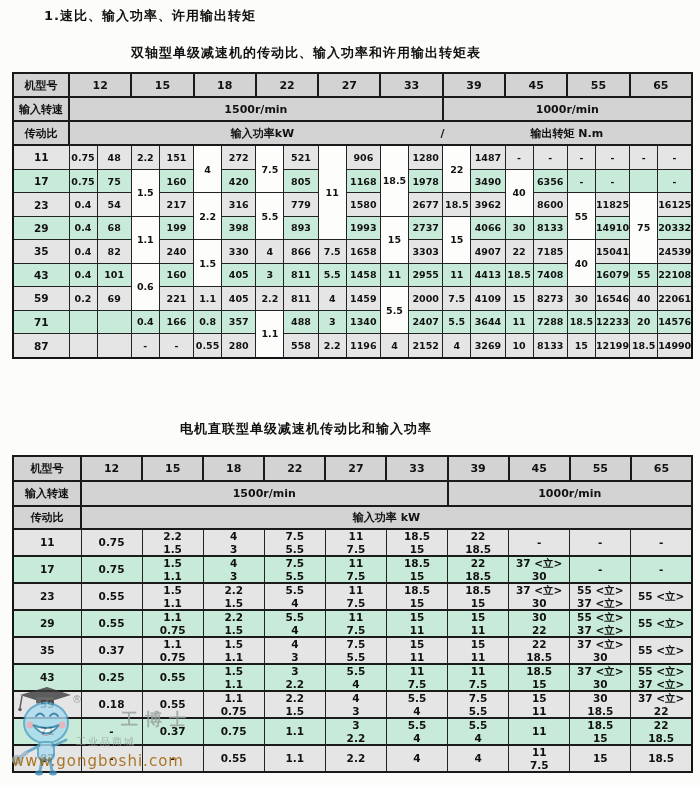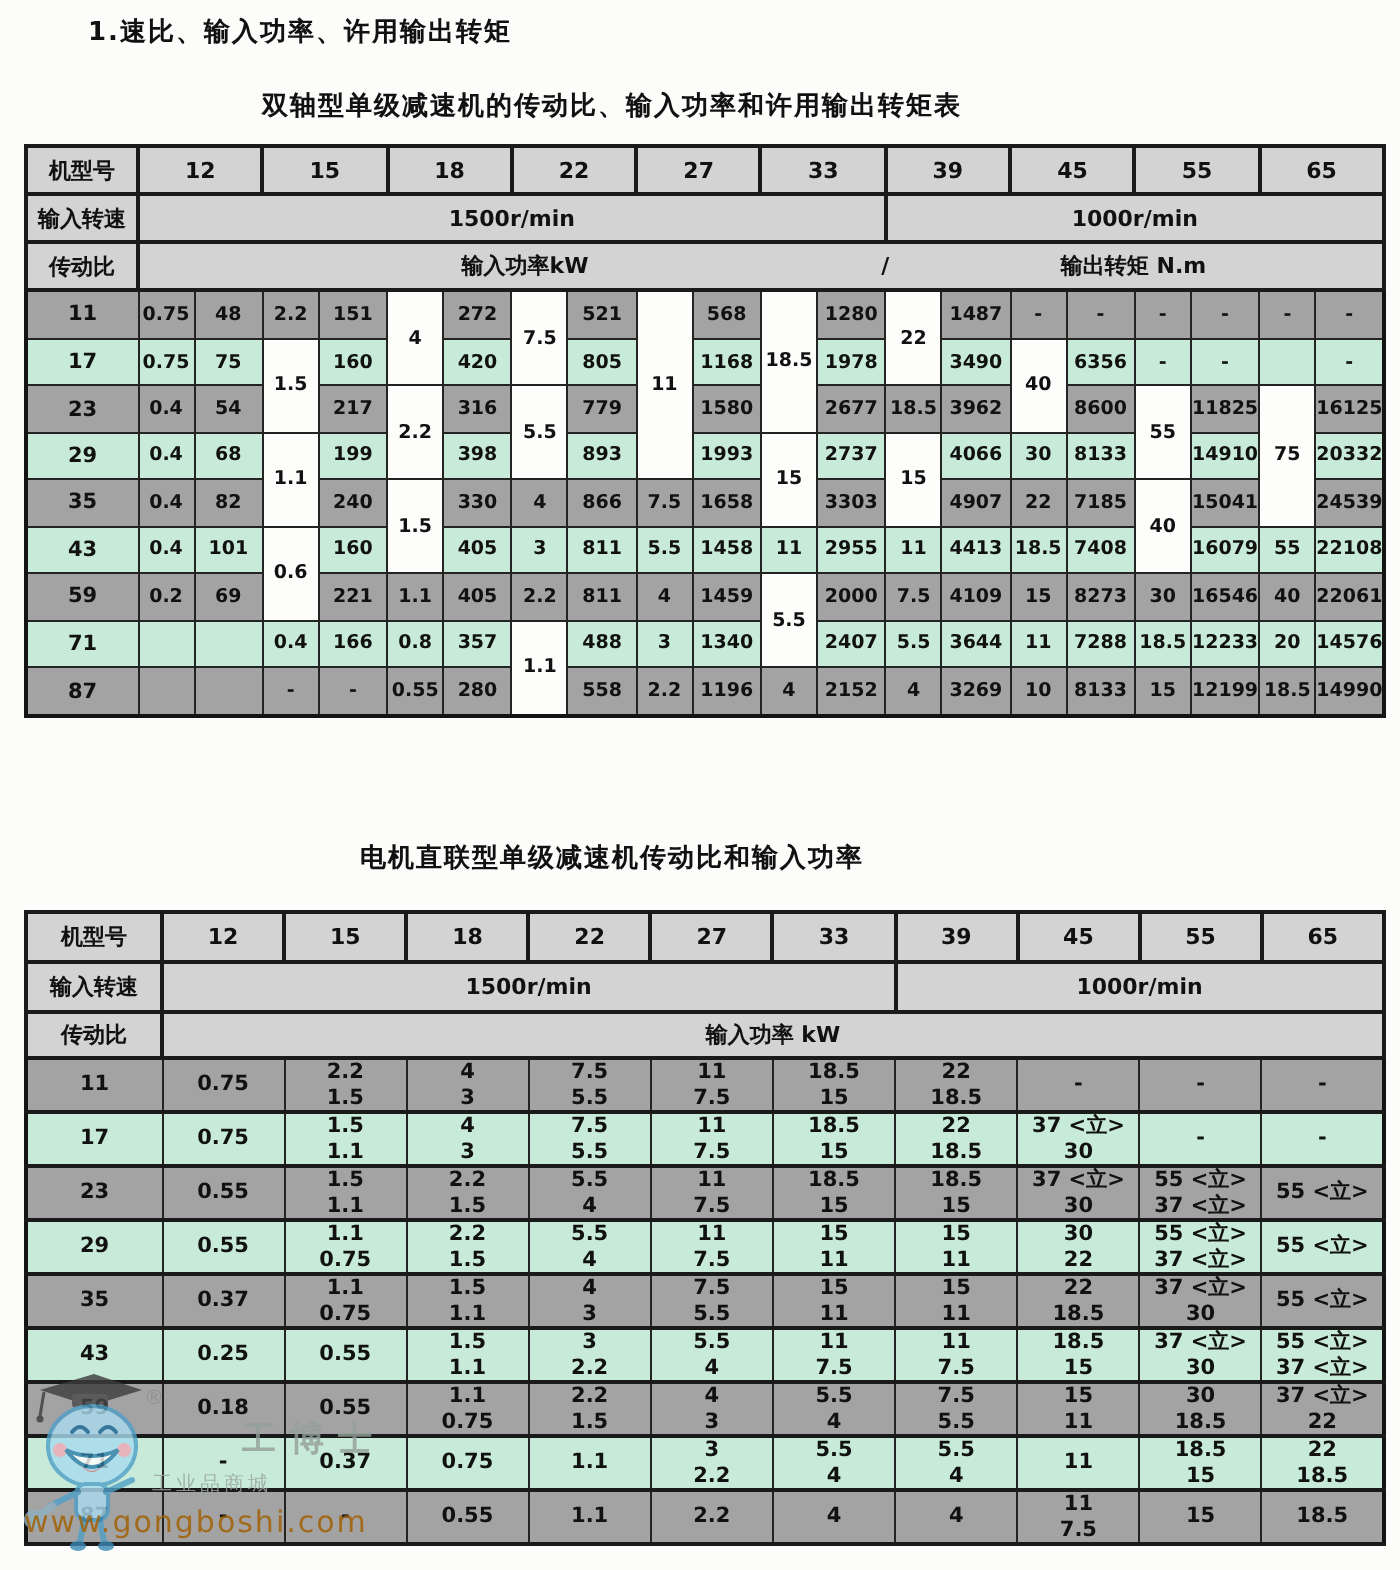--- a/index.html
+++ b/index.html
@@ -14,21 +14,21 @@
   }
   .tbl-title {
     position:absolute; left:0; width:612px; text-align:center;
     font-size:13px; font-weight:bold; letter-spacing:1px;
   }
   .t1-title { top:44px; }
   .t2-title { top:420px; }
 
   table {
     position:absolute; left:12px; border-collapse:collapse; table-layout:fixed;
-    background:#a3a3a3; border:2px solid #141414;padding-left:37px;
+    background:#e5e5e5; border:2px solid #141414;padding-left:37px;
   }
   #table1 { top:72px;  width:679px; height:287px; }
   #table2 { top:455px; width:679px; height:313px; }
 
   th, td { text-align:center; vertical-align:middle; padding:0; font-weight:bold; overflow:hidden; }
   th { background:#d3d3d3; border:2px solid #1a1a1a; font-size:11px; }
   #table1 thead tr { height:24px; }
   #table2 thead tr { height:25px; }
   #table2 thead tr.unit-row { height:23px; }
 
@@ -123,21 +123,21 @@
         <td class="ratio">11</td>
         <td>0.75</td>
         <td>48</td>
         <td>2.2</td>
         <td>151</td>
         <td rowspan="2" class="sp">4</td>
         <td>272</td>
         <td rowspan="2" class="sp">7.5</td>
         <td>521</td>
         <td rowspan="4" class="sp">11</td>
-        <td>568</td>
+        <td>906</td>
         <td rowspan="3" class="sp">18.5</td>
         <td>1280</td>
         <td rowspan="2" class="sp">22</td>
         <td>1487</td>
         <td>-</td>
         <td>-</td>
         <td>-</td>
         <td>-</td>
         <td>-</td>
         <td>-</td>

